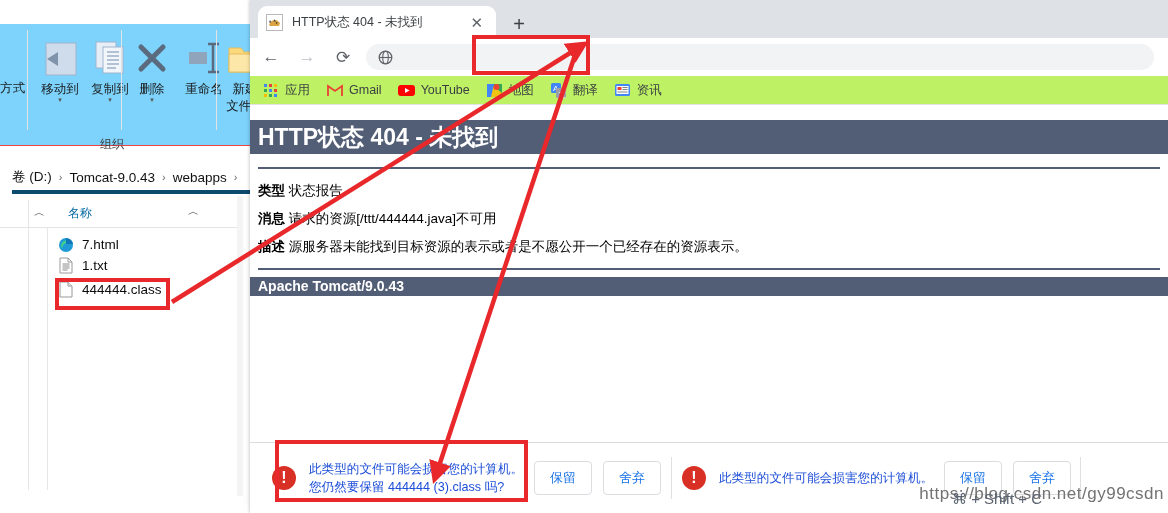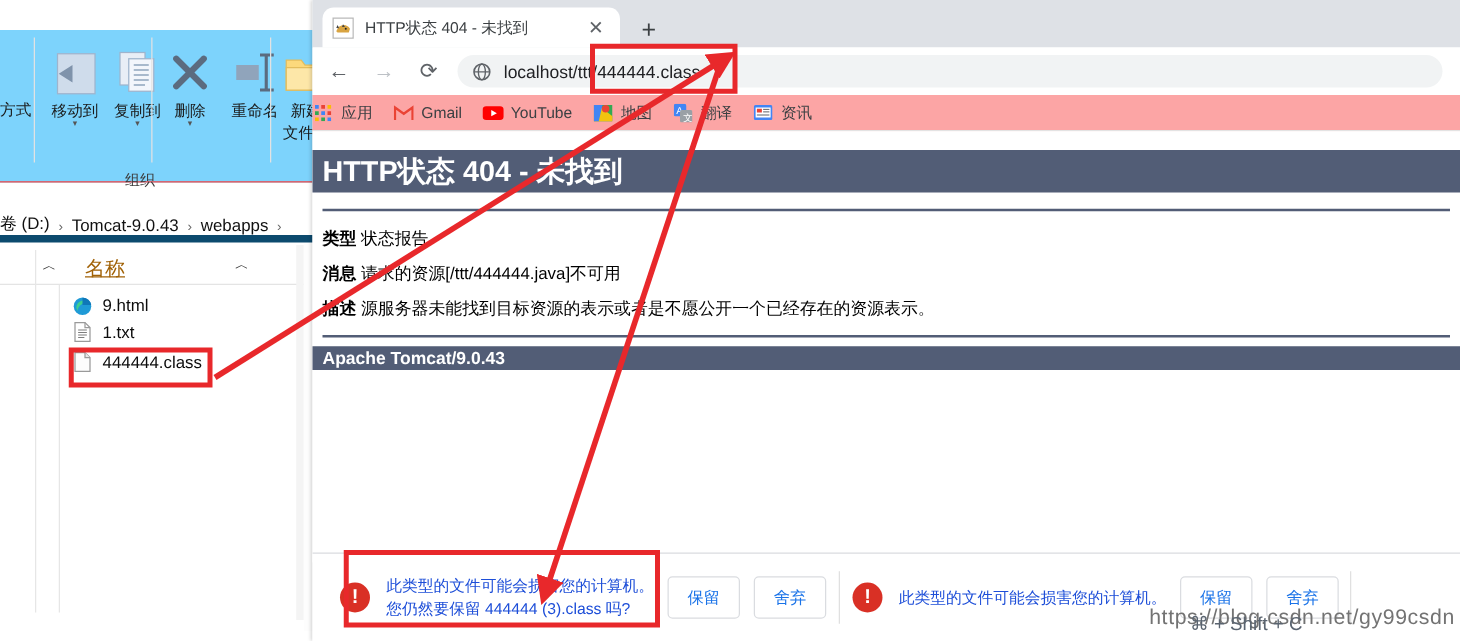--- a/index.html
+++ b/index.html
@@ -29,31 +29,31 @@
   .rb-item {
     position: absolute; width: 52px; text-align: center; top: 14px;
   }
   .rb-ico { height: 42px; display: flex; align-items: center; justify-content: center; }
   .rb-lbl { font-size: 12.5px; color: #1a1a1a; line-height: 15px; margin-top: 2px; white-space: nowrap; }
   .rb-caret { font-size: 7px; color: #555; line-height: 6px; }
   .group-label {
     position: absolute; top: 112px; left: 100px; font-size: 12px; color: #3c3c3c;
   }
   .breadcrumb {
-    position: absolute; left: 0; top: 164px; width: 252px; height: 30px;
-    display: flex; align-items: flex-end; font-size: 13.5px; color: #111;
-    white-space: nowrap; overflow: hidden; border-bottom: 6px solid #0c4a6e;
+    position: absolute; left: 12px; top: 164px; width: 252px; height: 30px;
+    display: flex; align-items: center; font-size: 13.5px; color: #111;
+    white-space: nowrap; overflow: hidden; border-bottom: 4px solid #0c4a6e;
   }
   .bc-sep { color: #666; margin: 0 7px; font-size: 11px; }
   .col-header {
     position: absolute; left: 0; top: 200px; width: 252px; height: 28px;
     border-bottom: 1px solid #e4e4e4;
   }
   .col-name {
-    position: absolute; left: 68px; top: 5px; font-size: 16px; color: #a16207; text-decoration: underline;
+    position: absolute; left: 68px; top: 5px; font-size: 12px; color: #0369a1;
   }
   .sort-caret { position: absolute; left: 34px; top: 5px; font-size: 11px; color: #333; }
   .sort-caret2 { position: absolute; left: 188px; top: 4px; font-size: 11px; color: #333; }
   .nav-rail {
     position: absolute; left: 28px; top: 200px; width: 1px; height: 290px; background: #e6e6e6;
   }
   .nav-rail2 {
     position: absolute; left: 47px; top: 228px; width: 1px; height: 262px; background: #e6e6e6;
   }
   .file-list { position: absolute; left: 56px; top: 234px; width: 196px; }
@@ -109,22 +109,22 @@
   .nav-btn.disabled { color: #bdc1c6; }
   .omnibox {
     margin-left: 8px; height: 26px; flex: 1; margin-right: 14px;
     background: #f1f3f4; border-radius: 13px;
     display: flex; align-items: center; padding: 0 12px;
     font-size: 14px; color: #202124;
   }
   .omni-ico { margin-right: 10px; display: flex; align-items: center; }
   .bookmarks {
     position: absolute; left: 0; top: 76px; width: 918px; height: 29px;
-    background: #fca5a5; display: flex; align-items: center;
-    border-bottom: 1px solid #e3e3e3; padding-left: 0;
+    background: #bef264; display: flex; align-items: center;
+    border-bottom: 1px solid #e3e3e3; padding-left: 12px;
   }
   .bm {
     display: flex; align-items: center; margin-right: 16px;
     font-size: 12.5px; color: #3c4043; white-space: nowrap;
   }
   .bm-ico { width: 17px; height: 17px; margin-right: 6px; display:flex; align-items:center; justify-content:center; }
 
   
   .page { position: absolute; left: 0; top: 105px; width: 918px; height: 345px; background: #fff; }
   .t-h1 {
@@ -284,21 +284,21 @@
 
     <div class="file-list">
       <div class="file-row">
         <span class="file-ico">
           <svg width="16" height="16" viewBox="0 0 16 16">
             <circle cx="8" cy="8" r="7" fill="#1f9ad6"></circle>
             <path d="M3 9 A6 6 0 0 1 14 6 A7 7 0 0 0 4 12 Z" fill="#3ecf8e"></path>
             <path d="M8 1.3 A6.7 6.7 0 0 1 15 7 L8 7 Z" fill="#0f77b8"></path>
           </svg>
         </span>
-        <span>9.html</span>
+        <span>7.html</span>
       </div>
       <div class="file-row">
         <span class="file-ico">
           <svg width="14" height="17" viewBox="0 0 14 17">
             <path d="M1 1 h8 l4 4 v11 h-12 z" fill="#fff" stroke="#9a9a9a"></path>
             <path d="M9 1 v4 h4" fill="none" stroke="#9a9a9a"></path>
             <g stroke="#7d7d7d" stroke-width=".9">
               <line x1="3.5" y1="7" x2="10.5" y2="7"></line>
                 <line x1="3.5" y1="9" x2="10.5" y2="9"></line>
               <line x1="3.5" y1="11" x2="10.5" y2="11"></line>
@@ -344,21 +344,20 @@
       <div class="nav-btn disabled">→</div>
       <div class="nav-btn">⟳</div>
       <div class="omnibox">
         <span class="omni-ico">
           <svg width="15" height="15" viewBox="0 0 15 15">
             <circle cx="7.5" cy="7.5" r="6.3" fill="none" stroke="#5f6368" stroke-width="1.3"></circle>
             <ellipse cx="7.5" cy="7.5" rx="2.8" ry="6.3" fill="none" stroke="#5f6368" stroke-width="1.1"></ellipse>
             <line x1="1.3" y1="7.5" x2="13.7" y2="7.5" stroke="#5f6368" stroke-width="1.1"></line>
           </svg>
         </span>
-        <span>localhost/ttt/444444.class</span>
       </div>
     </div>
 
     <div class="bookmarks">
       <div class="bm">
         <span class="bm-ico">
           <svg width="13" height="13" viewBox="0 0 13 13">
             <rect x="0" y="0" width="3" height="3" fill="#4285f4"></rect>
               <rect x="5" y="0" width="3" height="3" fill="#ea4335"></rect>
               <rect x="10" y="0" width="3" height="3" fill="#fbbc05"></rect>

